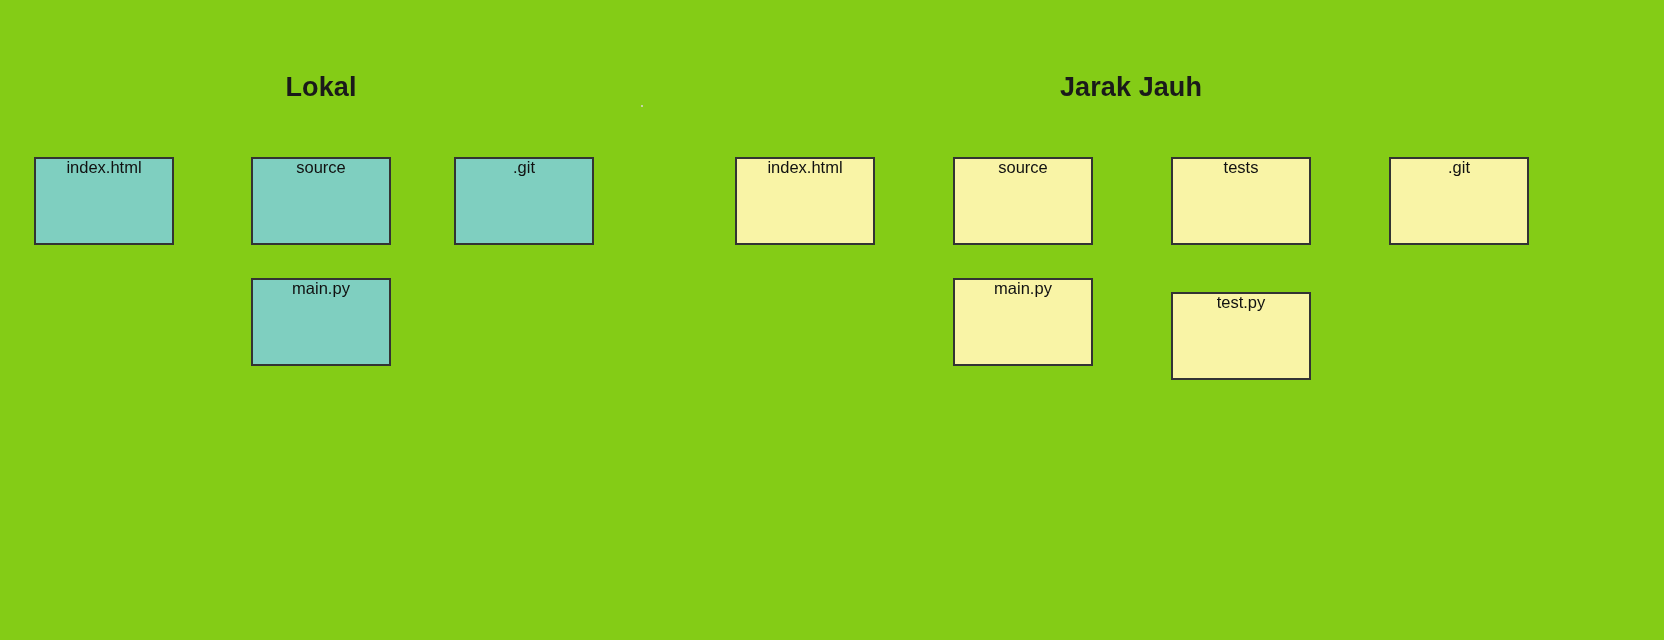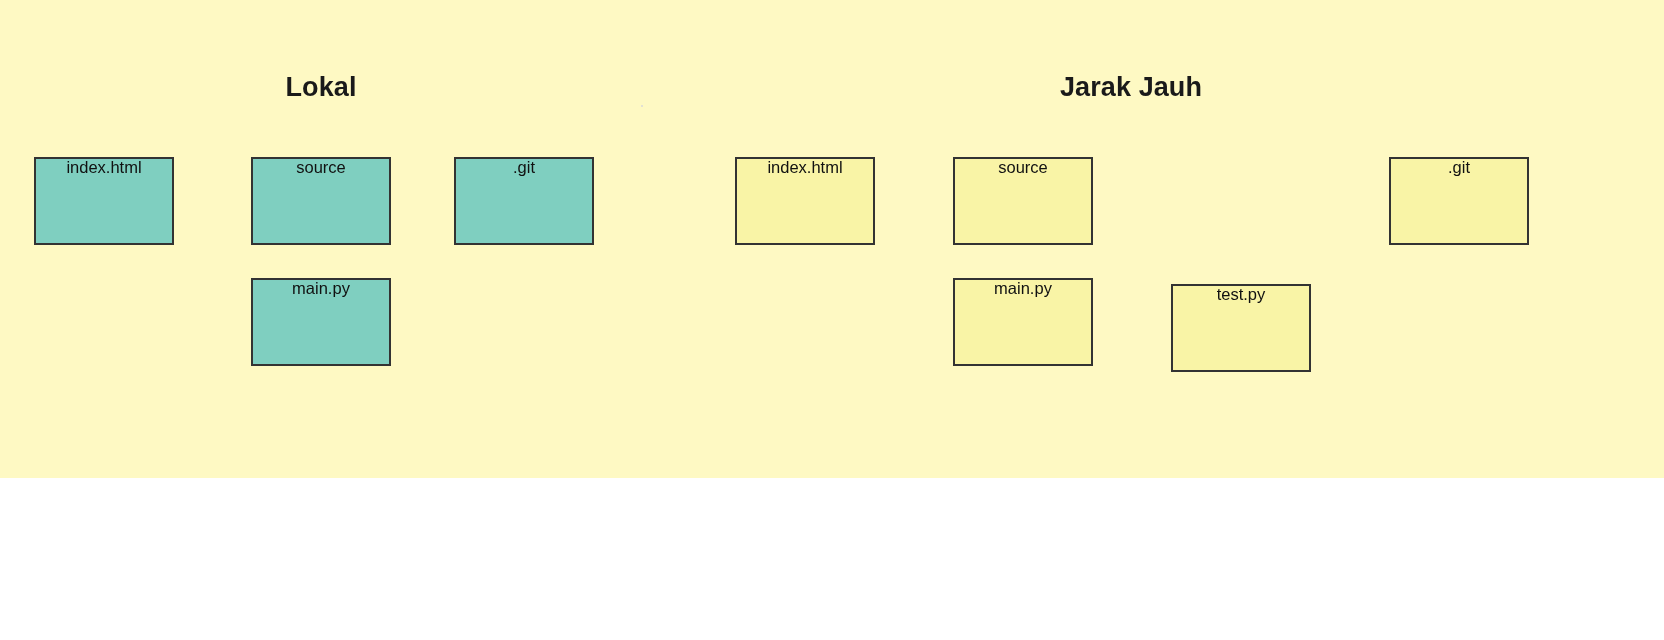--- a/index.html
+++ b/index.html
@@ -8,22 +8,22 @@
     padding: 0;
     background: #ffffff;
   }
   body {
     font-family: "Liberation Sans", sans-serif;
     -webkit-font-smoothing: antialiased;
   }
   #canvas {
     position: relative;
     width: 1664px;
-    height: 478px;
-    background: #fef9c3;
+    height: 640px;
+    background: #84cc16;
     overflow: hidden;
   }
   .group-title {
     position: absolute;
     font-family: "Liberation Sans", sans-serif;
     font-weight: bold;
     font-size: 27px;
     line-height: 1;
     color: #1a1a1a;
     white-space: nowrap;
@@ -87,29 +87,32 @@
   </div>
 
   <div class="node remote" style="left:735px; top:157px; width:140px; height:88px;">
     <span class="node-label">index.html</span>
   </div>
 
   <div class="node remote" style="left:953px; top:157px; width:140px; height:88px;">
     <span class="node-label">source</span>
   </div>
 
+  <div class="node remote" style="left:1171px; top:157px; width:140px; height:88px;">
+    <span class="node-label">tests</span>
+  </div>
 
   <div class="node remote" style="left:1389px; top:157px; width:140px; height:88px;">
     <span class="node-label">.git</span>
   </div>
 
 
   <div class="node remote" style="left:953px; top:278px; width:140px; height:88px;">
     <span class="node-label">main.py</span>
   </div>
 
-  <div class="node remote" style="left:1171px; top:284px; width:140px; height:88px;">
+  <div class="node remote" style="left:1171px; top:292px; width:140px; height:88px;">
     <span class="node-label">test.py</span>
   </div>
 
   <div class="speck" style="left:641px; top:105px;"></div>
 
 </div>
 
 </body></html>

